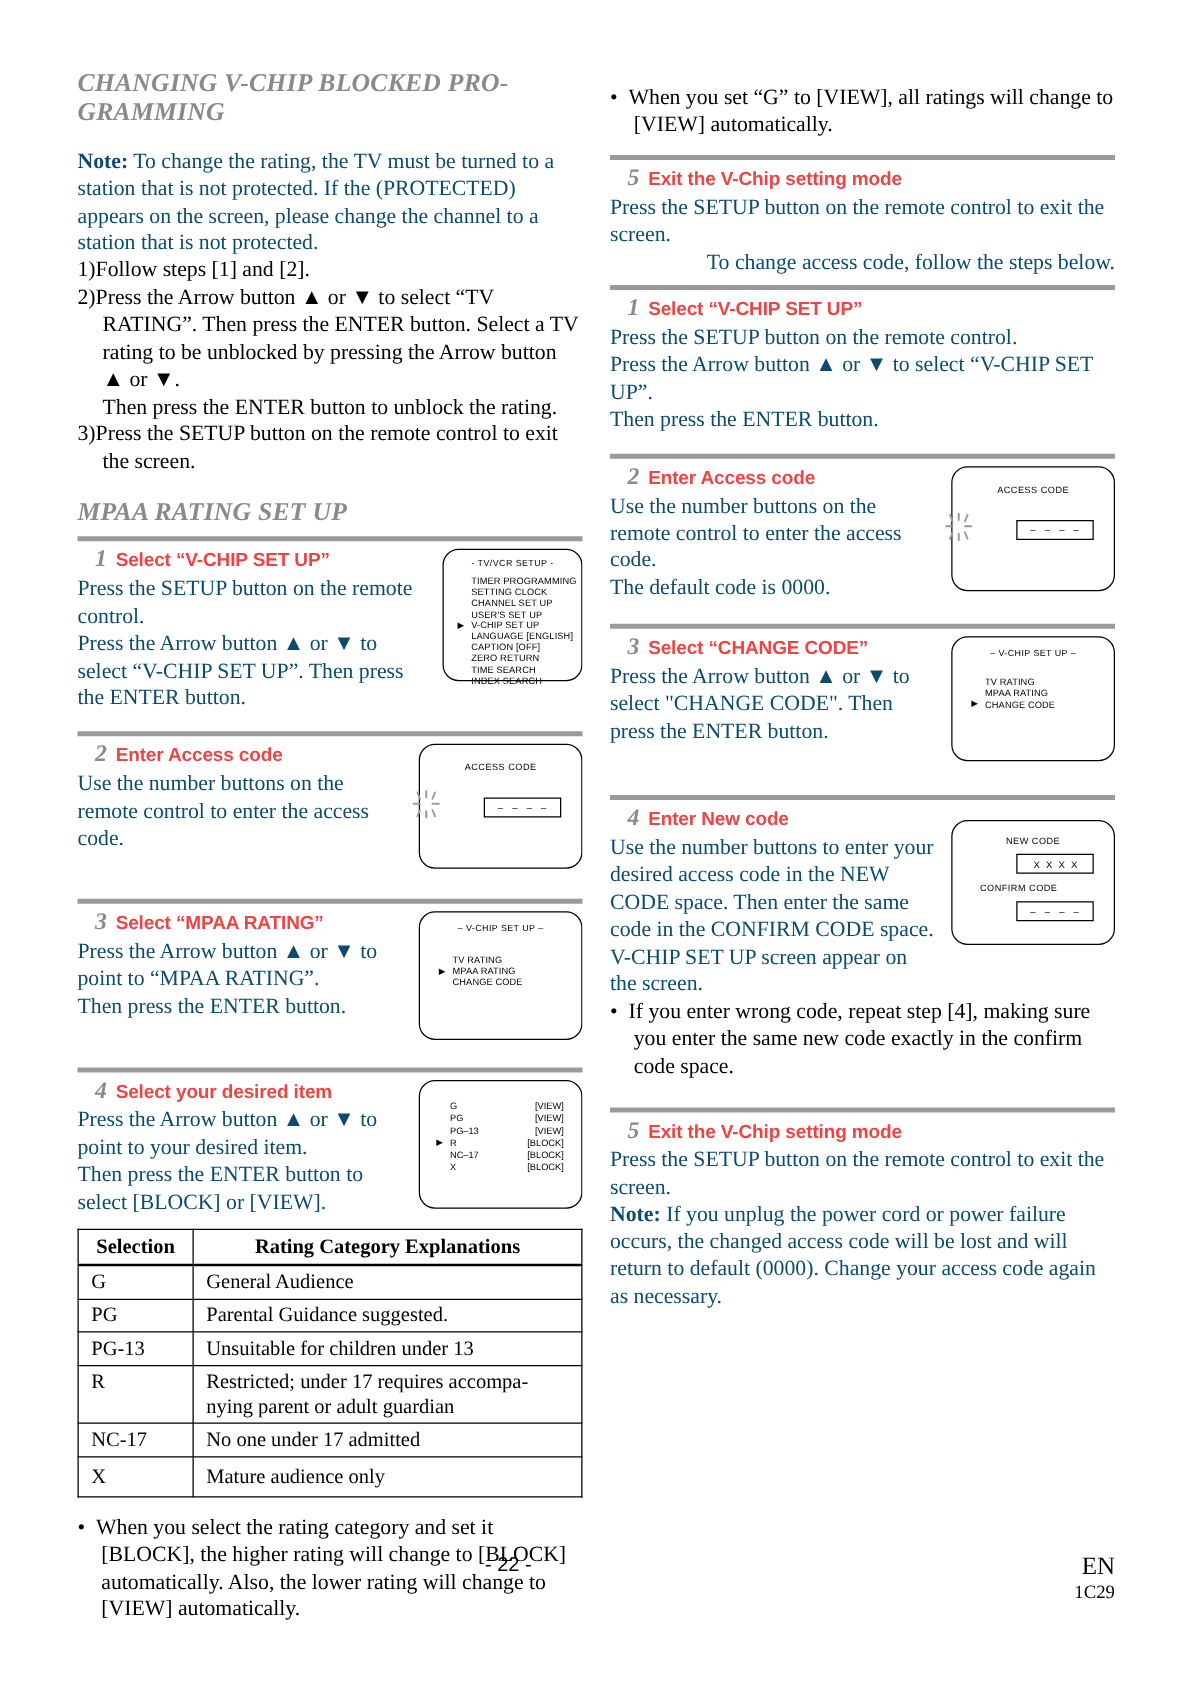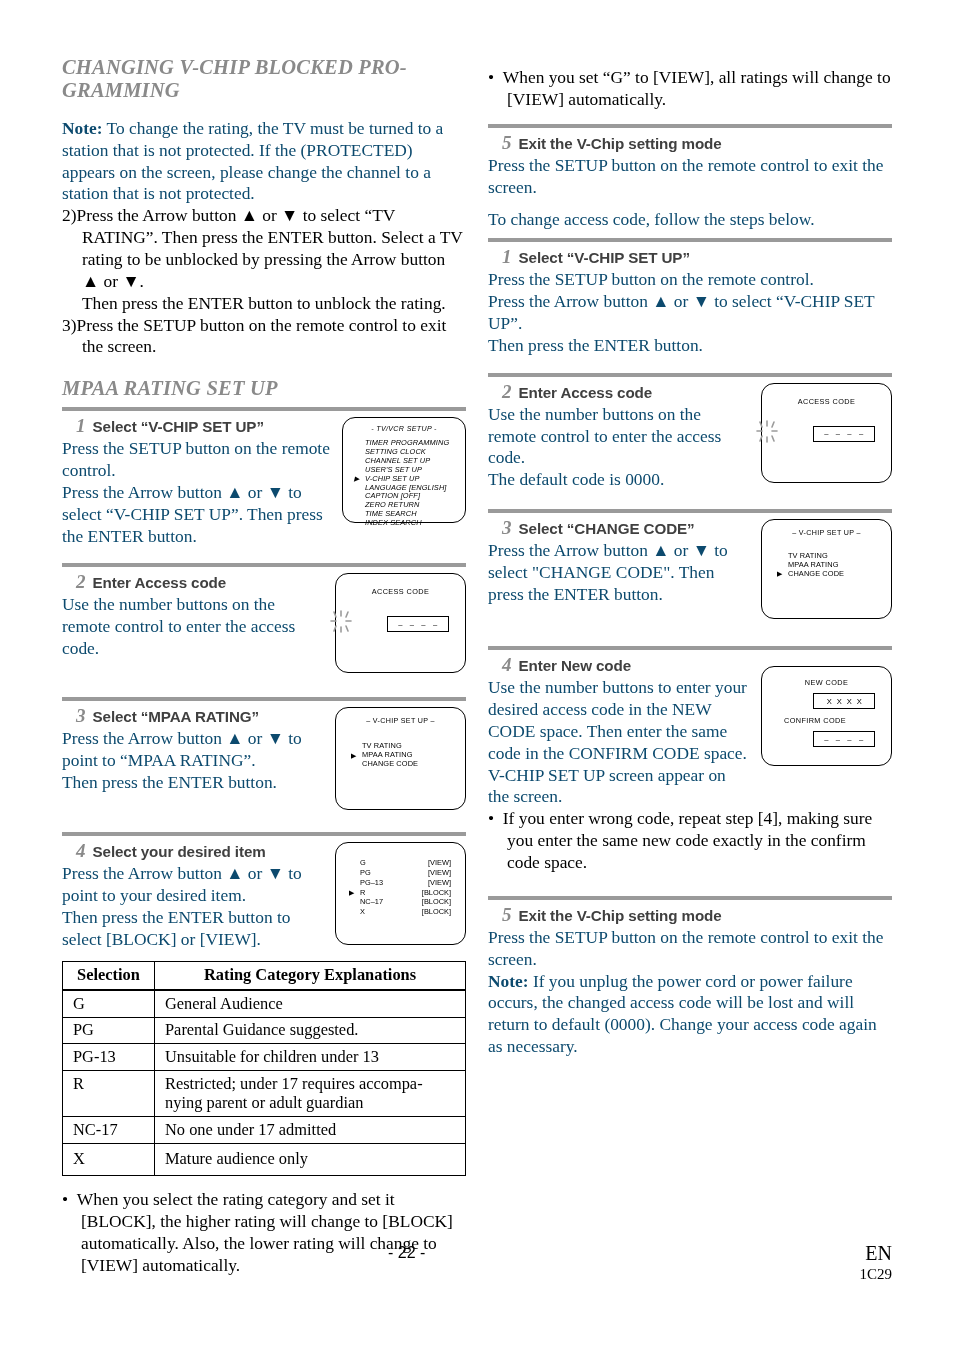--- a/index.html
+++ b/index.html
@@ -84,21 +84,21 @@
     font-family: "Liberation Serif", serif;
     font-style: italic;
     font-weight: bold;
     font-size: 19px;
     color: #8a8a8a;
   }
   .step-label {
     font-family: "Liberation Sans", sans-serif;
     font-weight: bold;
     font-size: 15.2px;
-    color: #404040;
+    color: #ef4444;
     letter-spacing: -0.1px;
   }
 
   
   .step-block { position: relative; overflow: hidden; }
 
   
   .tv {
     border: 1.6px solid #000;
     border-radius: 13px;
@@ -234,32 +234,33 @@
 
     <div class="col">
 
       <h1 class="sect-head" style="margin-bottom:16px;">CHANGING V-CHIP BLOCKED PRO-GRAMMING</h1>
 
       <p class="body-txt" style="margin-top:1px;">
         <b>Note:</b><span> To change the rating, the TV must be turned to a station that is not protected. If the (PROTECTED) appears on the screen, please change the channel to a station that is not protected.</span>
       </p>
 
       <div class="numlist">
+        <div class="numitem">1)Follow steps [1] and [2].</div>
         <div class="numitem">2)Press the Arrow button ▲ or ▼ to select “TV RATING”. Then press the ENTER button. Select a TV rating to be unblocked by pressing the Arrow button ▲ or ▼.</div>
         <div class="numitem" style="text-indent:0;padding-left:20px;">
           <span>Then press the ENTER button to unblock the rating.</span>
         </div>
         <div class="numitem">3)Press the SETUP button on the remote control to exit the screen.</div>
       </div>
 
       <h2 class="sect-head" style="margin-top:19px;">MPAA RATING SET UP</h2>
 
       <div class="sep"></div>
       <div class="step-block">
-        <div class="tv" style="float:right; width:124px; height:106px; margin:2px 0 6px 10px;font-style:italic;">
+        <div class="tv" style="float:right; width:112px; height:106px; margin:2px 0 6px 10px;">
           <div class="tv-title">- TV/VCR SETUP -</div>
           <div class="tv-menu">
             <div class="mrow"><span>TIMER PROGRAMMING</span></div>
             <div class="mrow"><span>SETTING CLOCK</span></div>
             <div class="mrow"><span>CHANNEL SET UP</span></div>
             <div class="mrow"><span>USER'S SET UP</span></div>
             <div class="mrow"><span class="cur">▶</span><span>V-CHIP SET UP</span></div>
             <div class="mrow"><span>LANGUAGE  [ENGLISH]</span></div>
             <div class="mrow"><span>CAPTION  [OFF]</span></div>
             <div class="mrow"><span>ZERO RETURN</span></div>
@@ -404,21 +405,21 @@
 
       <div class="sep" style="margin-top:13px;"></div>
       <div class="step-block">
         <div class="step-head">
           <span class="step-num">5</span>
           <span class="step-label">Exit the V-Chip setting mode</span>
         </div>
         <p class="body-txt">Press the SETUP button on the remote control to exit the screen.</p>
       </div>
 
-      <p class="body-txt" style="margin-top:10px;">To change access code, follow the steps below.</p>
+      <p class="body-txt" style="margin-top:0;text-align:right;">To change access code, follow the steps below.</p>
 
       <div class="sep" style="margin-top:8px;"></div>
       <div class="step-block">
         <div class="step-head">
           <span class="step-num">1</span>
           <span class="step-label">Select “V-CHIP SET UP”</span>
         </div>
         <p class="body-txt">Press the SETUP button on the remote control.</p>
         <p class="body-txt">Press the Arrow button ▲ or ▼ to select “V-CHIP SET UP”.</p>
         <p class="body-txt">Then press the ENTER button.</p>

